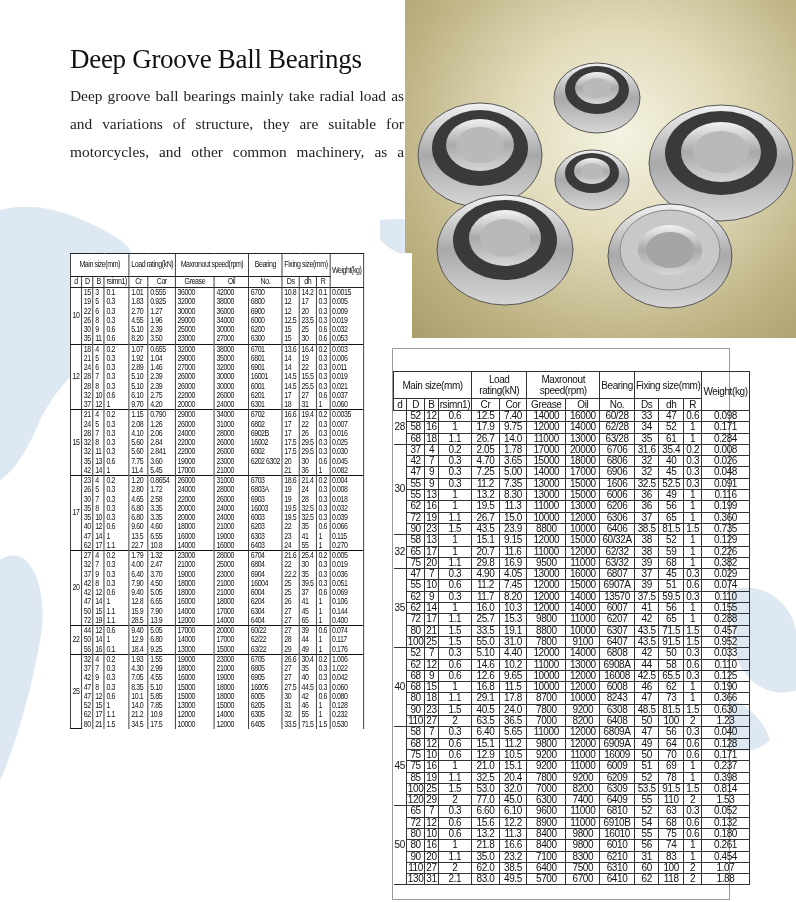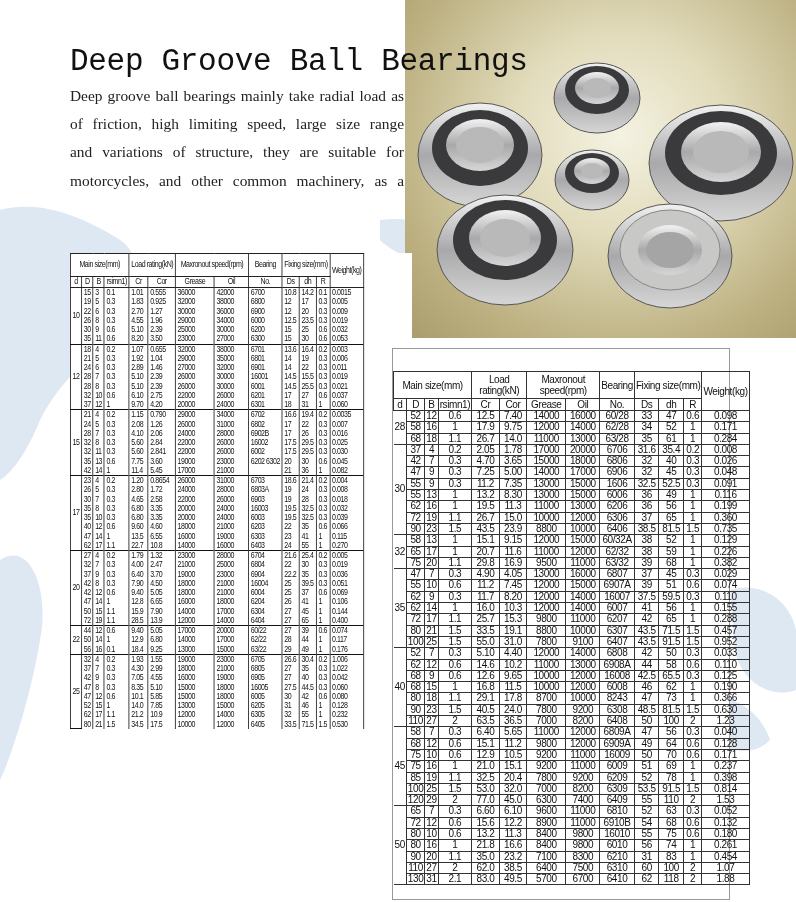--- a/index.html
+++ b/index.html
@@ -1,20 +1,20 @@
 <!DOCTYPE html>
 <html><head>
 <meta charset="utf-8">
 <style>
   html,body{margin:0;padding:0;}
   body{width:796px;height:902px;position:relative;overflow:hidden;background:#ffffff;font-family:"Liberation Sans",sans-serif;color:#111;}
   .bg-map{position:absolute;left:0;top:0;width:796px;height:902px;z-index:0;}
   .photo{position:absolute;left:405px;top:0;width:391px;height:338px;z-index:1;overflow:hidden;
     background:radial-gradient(ellipse at 55% 40%, #f4f2e2 0%, #e2dcbc 35%, #bdb182 75%, #a89c6c 100%);}
-  .title{position:absolute;left:70px;top:44px;font-family:Liberation Mono, monospace;font-size:31px;color:#111;z-index:2;letter-spacing:-0.3px;white-space:nowrap;}
+  .title{position:absolute;left:70px;top:44px;font-family:Liberation Serif, serif;font-size:27px;color:#111;z-index:2;letter-spacing:-0.3px;white-space:nowrap;}
   .intro{position:absolute;left:70px;top:78px;width:334px;font-family:"Liberation Serif",serif;font-size:15.4px;line-height:20.2px;color:#222;z-index:2;text-align:justify;}
   .intro-line{display:block;white-space:nowrap;text-align-last:justify;margin-top:8px;}
   .intro-line.last{text-align-last:left;}
   
   .tbl-left-wrap{position:absolute;left:70px;top:253px;z-index:2;background:#fff;}
   table.lt{border-collapse:collapse;font-family:"Liberation Sans",sans-serif;font-size:8.2px;letter-spacing:-0.5px;transform:scaleX(0.86);transform-origin:0 0;}
   table.lt td{border-left:1px solid #222;border-right:1px solid #222;padding:0 2px;height:9.25px;line-height:9.25px;text-align:left;white-space:nowrap;}
   table.lt th{border:1px solid #222;font-weight:normal;padding:0 2px;text-align:center;font-size:8.2px;line-height:10px;white-space:nowrap;}
   table.lt tr.grp-start td{border-top:1.4px solid #111;}
   table.lt td.dcell{border-bottom:1.4px solid #111;text-align:left;vertical-align:middle;}
@@ -89,21 +89,20 @@
       <ellipse cx="265" cy="250" rx="32" ry="25" fill="url(#steel)"></ellipse>
       <ellipse cx="265" cy="250" rx="24" ry="18" fill="#a5a5a6"></ellipse>
     </g>
   </svg>
 </div>
 
 <div class="title">Deep Groove Ball Bearings</div>
 
 <div class="intro">
   <span class="intro-line">Deep groove ball bearings mainly take radial load as</span>
-  <span class="intro-line">of friction, high limiting speed, large size range</span>
   <span class="intro-line">and variations of structure, they are suitable for</span>
   <span class="intro-line">motorcycles, and other common machinery, as a</span>
 </div>
 
 <div class="tbl-left-wrap">
   <table class="lt">
     <thead>
       <tr>
         <th colspan="4" rowspan="1" style="height:22px">Main size(mm)</th>
         <th colspan="2">Load rating(kN)</th>
@@ -1054,21 +1053,21 @@
           <td>0.074</td>
         </tr>
         <tr>
           <td>62</td>
           <td>9</td>
           <td>0.3</td>
           <td>11.7</td>
           <td>8.20</td>
           <td>12000</td>
           <td>14000</td>
-          <td>16007</td>
+          <td>13570</td>
           <td>37.5</td>
           <td>59.5</td>
           <td>0.3</td>
           <td>0.110</td>
         </tr>
         <tr>
           <td>62</td>
           <td>14</td>
           <td>1</td>
           <td>16.0</td>

